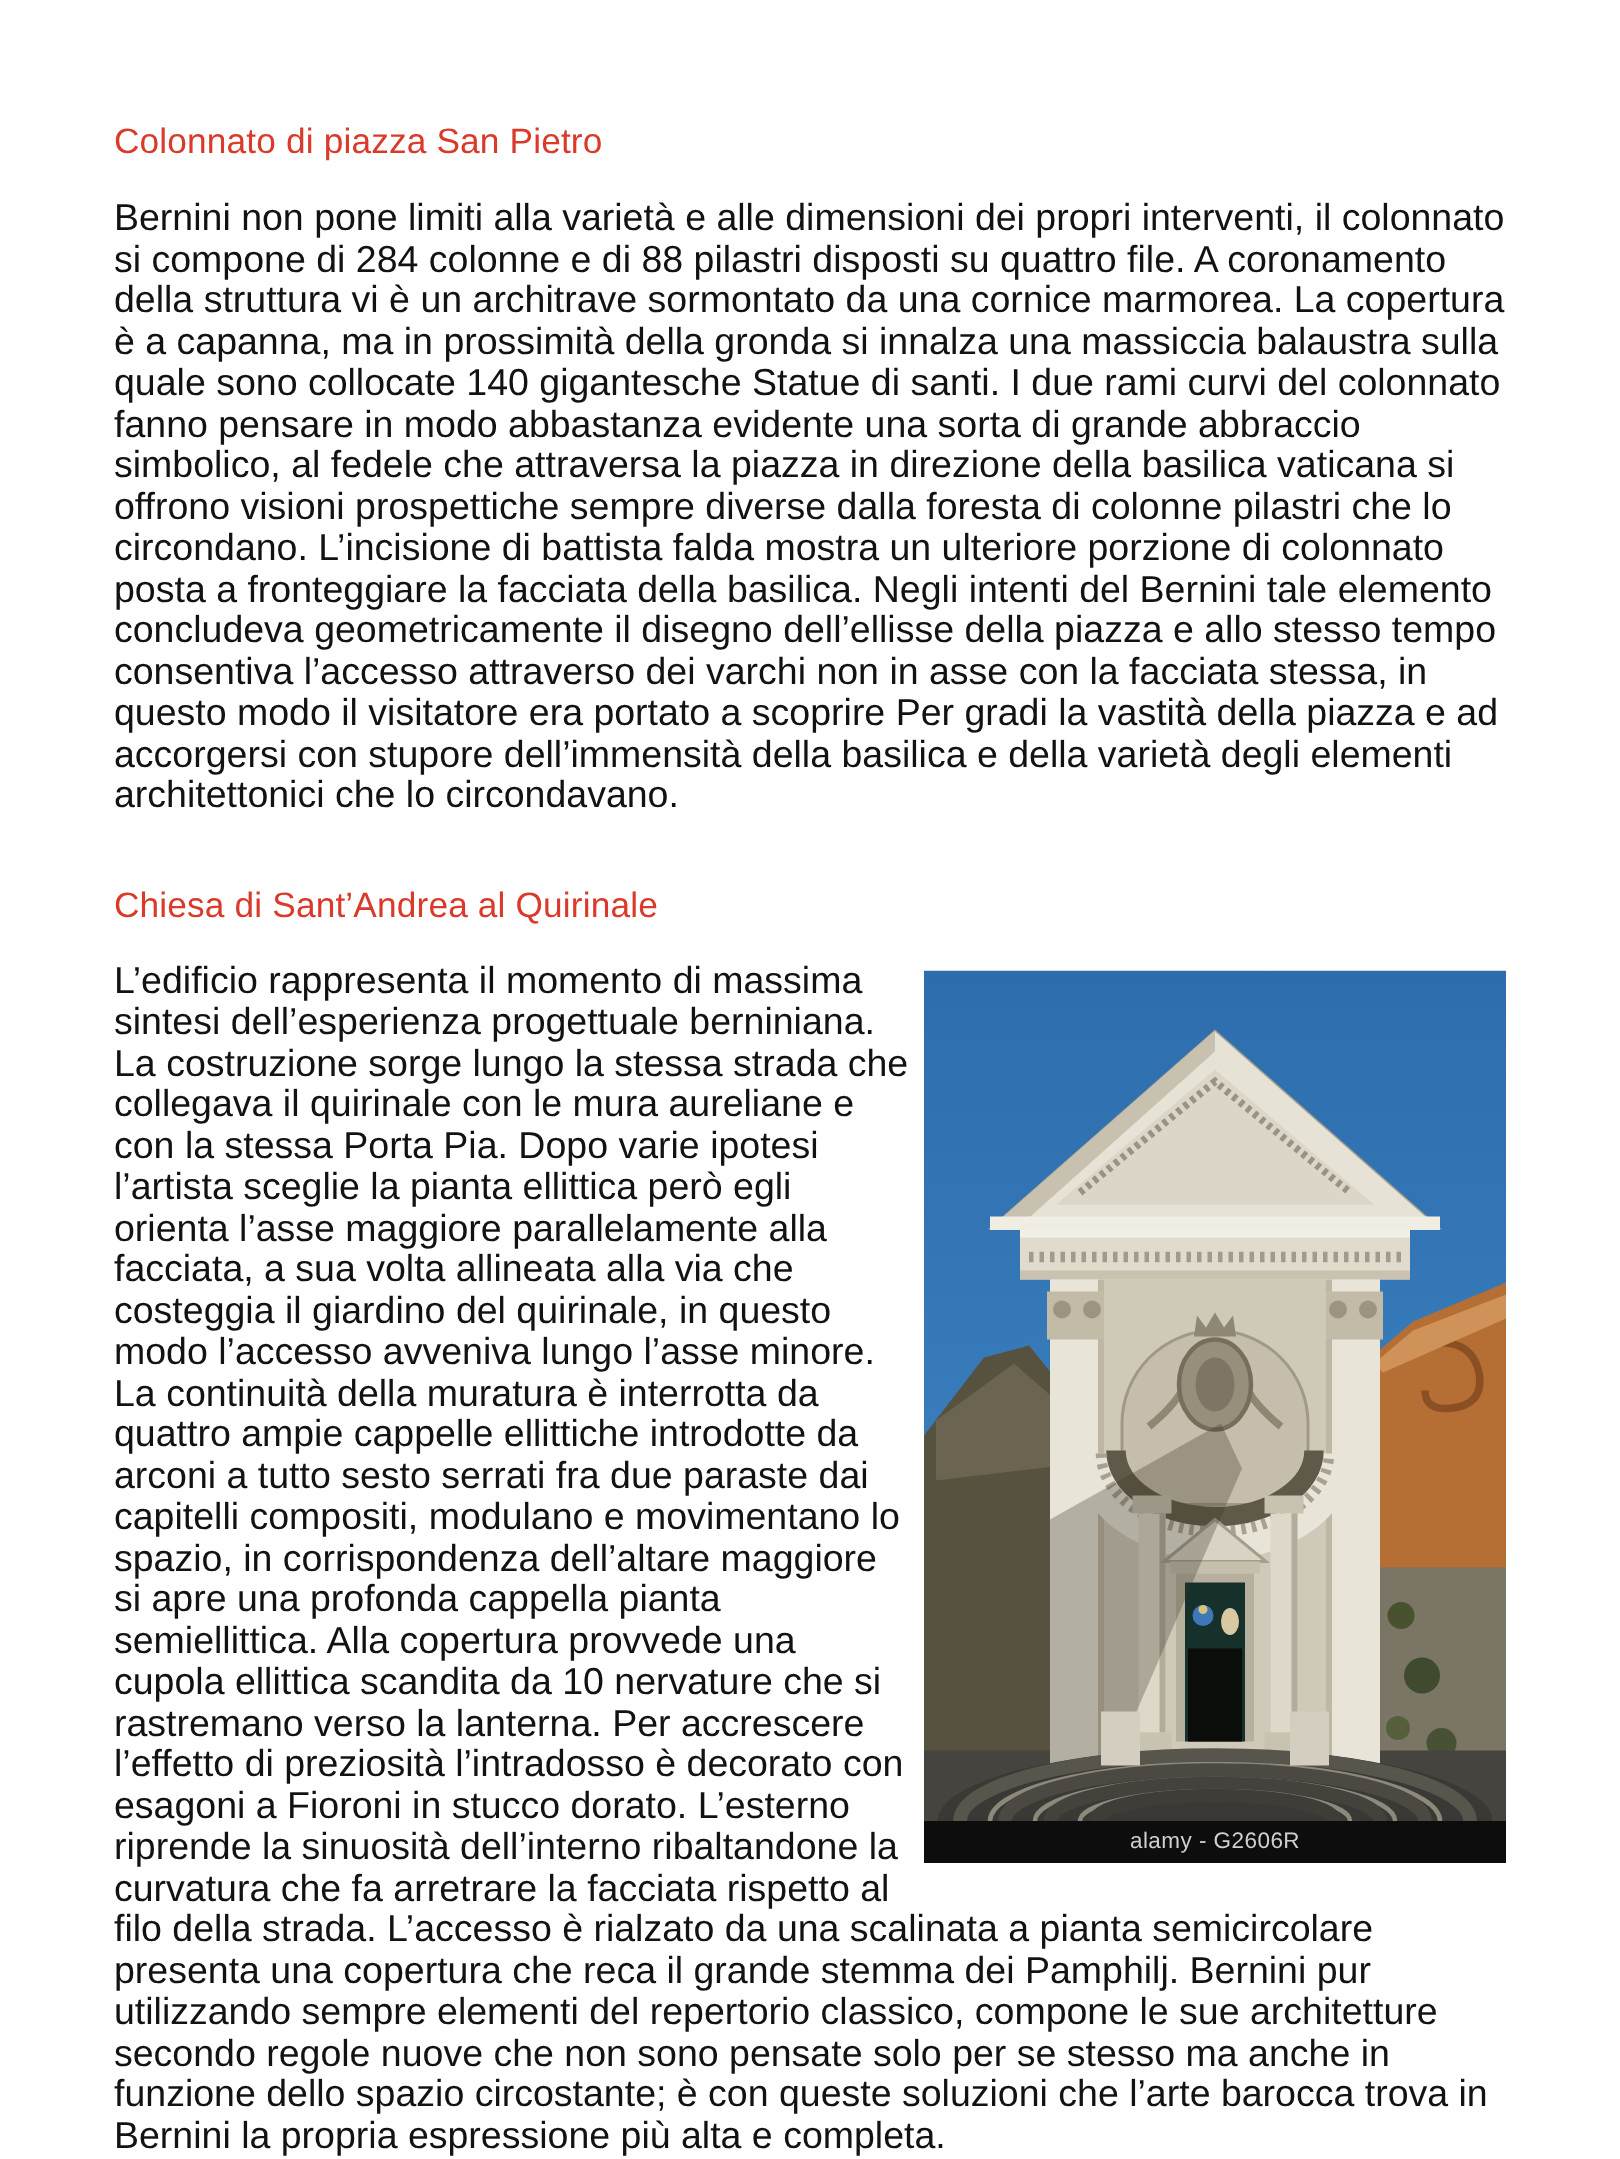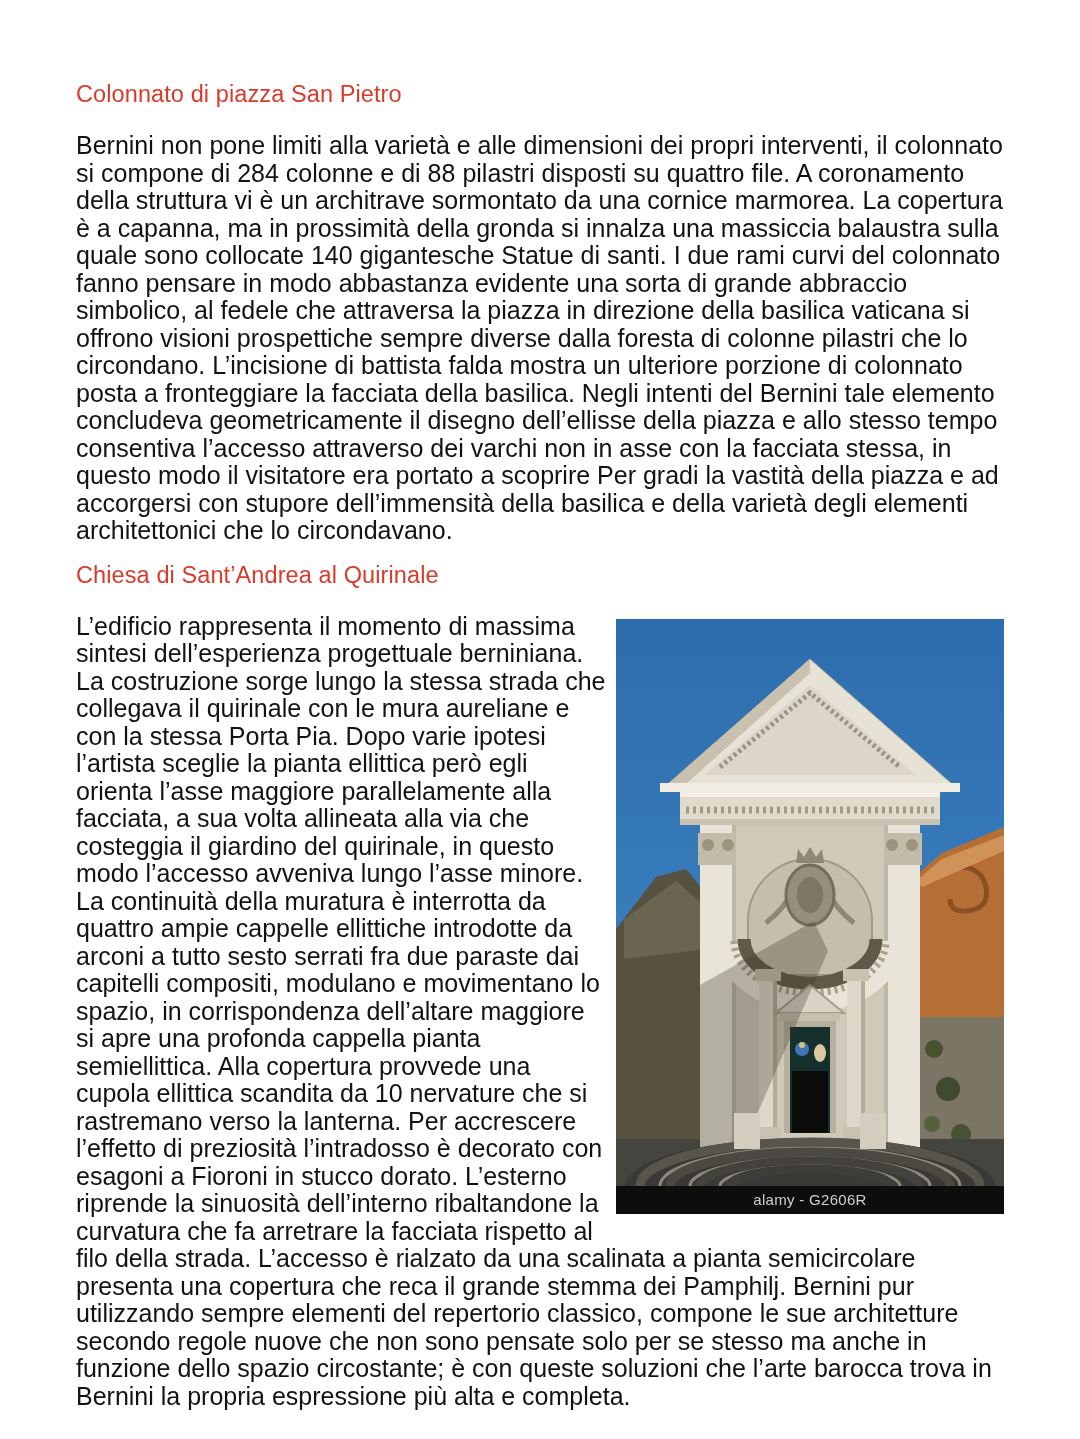--- a/index.html
+++ b/index.html
@@ -23,21 +23,21 @@
   }
   .heading {
     margin: 0;
     font-size: 23.5px;
     font-weight: 400;
     line-height: 28px;
     color: #d93a2a;
     letter-spacing: 0.1px;
   }
   .heading.second {
-    margin-top: 16px;
+    margin-top: 44px;
   }
   .body-text {
     margin: 24px 0 0 0;
     font-size: 25px;
     line-height: 27.5px;
     color: #121212;
     letter-spacing: 0px;
     word-spacing: 0px;
     text-align: left;
   }

